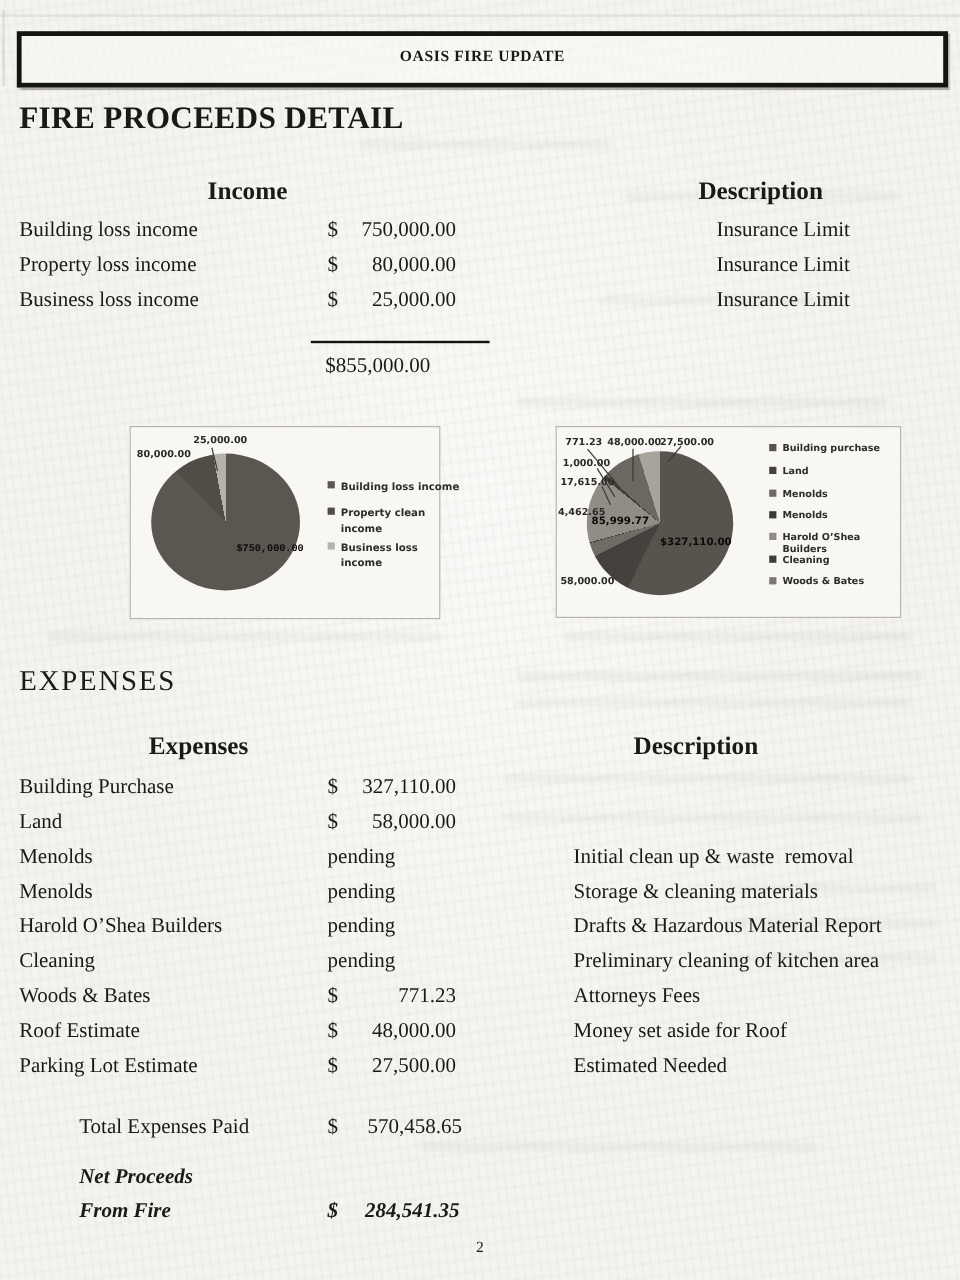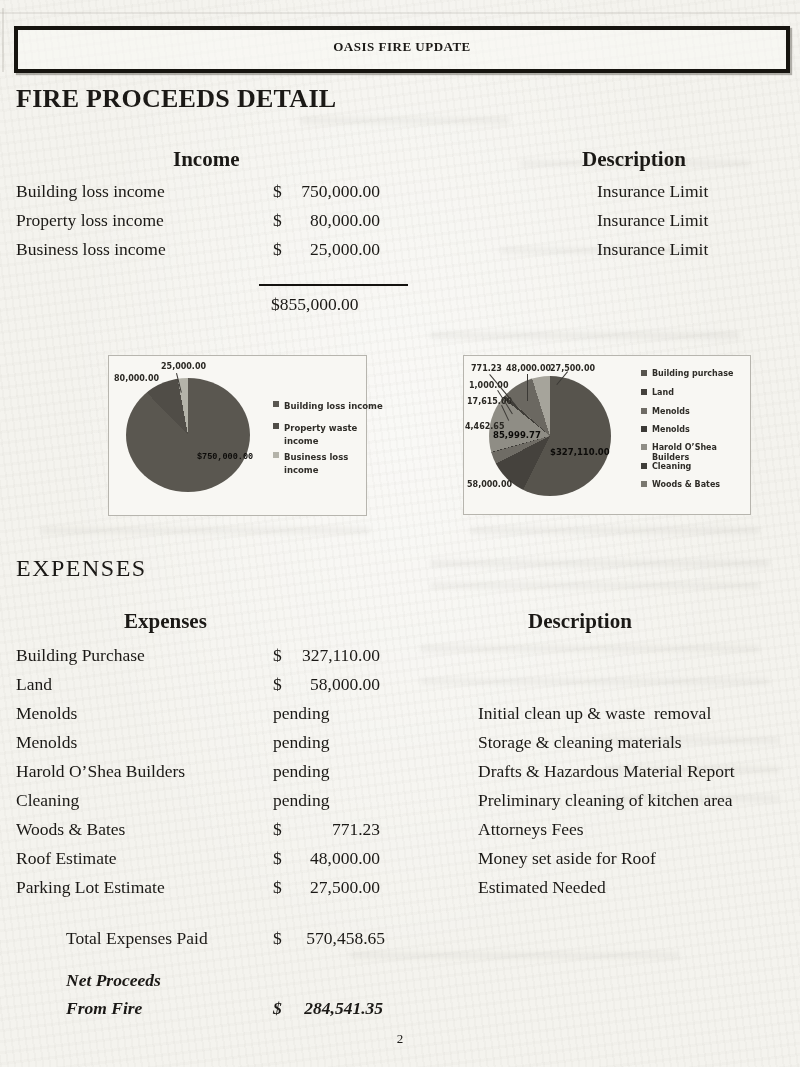--- a/index.html
+++ b/index.html
@@ -116,21 +116,21 @@
     <span class="plabel" style="left:5px;top:18px;">80,000.00</span>
     <span class="plabel" style="left:52px;top:6px;">25,000.00</span>
     <span class="plabel inside" style="left:88px;top:96px;font-family:Liberation Mono, monospace;">$750,000.00</span>
     <div class="leader" style="left:68px;top:17px;width:20px;transform:rotate(76deg);"></div>
     <div class="leg leg1" style="left:164px;top:44px;">
       <span class="sw" style="background: rgb(90, 87, 80);"></span>
       <span class="tx">Building loss income</span>
     </div>
     <div class="leg leg1" style="left:164px;top:66px;">
       <span class="sw" style="background: rgb(80, 77, 71);"></span>
-      <span class="tx">Property waste</span>
+      <span class="tx">Property clean</span>
       <span class="tx">income</span>
     </div>
     <div class="leg leg1" style="left:164px;top:95px;">
       <span class="sw" style="background: rgb(180, 179, 169);"></span>
       <span class="tx">Business loss</span>
       <span class="tx">income</span>
     </div>
   </div>
 
   <div class="chart-box" style="left:463px;top:355px;width:286px;height:158px;">

